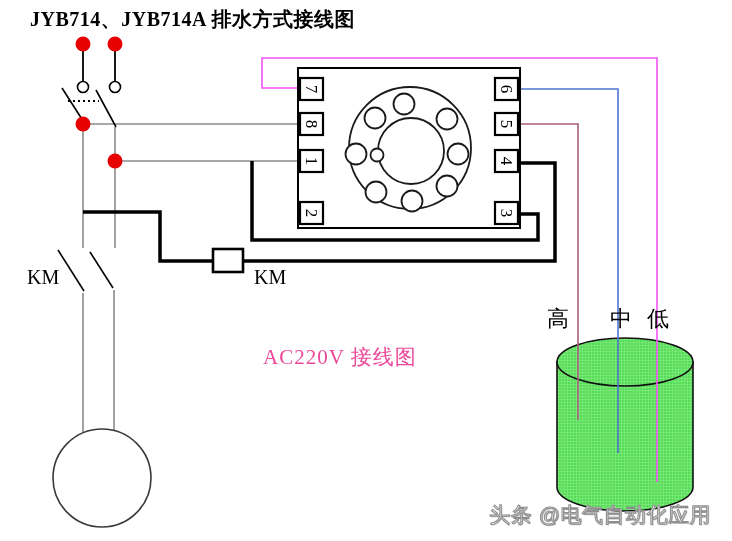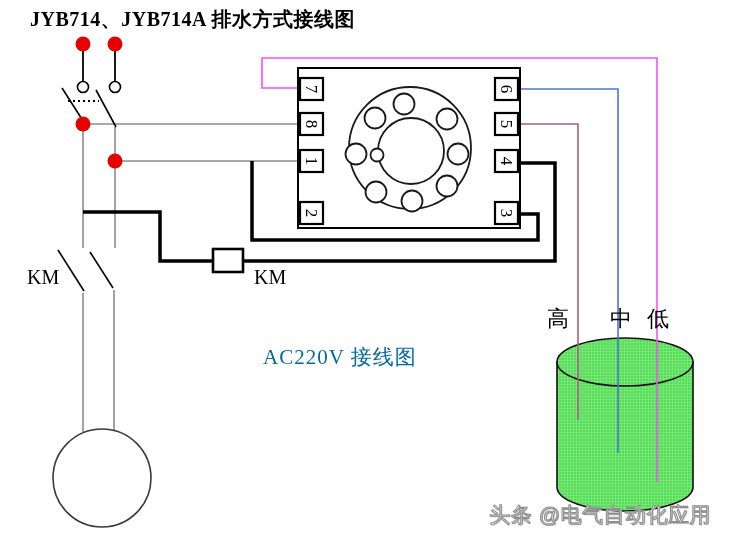--- a/index.html
+++ b/index.html
@@ -11,21 +11,21 @@
     font-family:"Liberation Serif", serif;
   }
   .stage svg{position:absolute;left:0;top:0;}
   .title{
     position:absolute;left:30px;top:6px;
     font-size:20px;font-weight:600;color:#000;
     letter-spacing:0.5px;white-space:nowrap;
   }
   .caption{
     position:absolute;left:263px;top:343px;
-    font-size:21px;color:#0369a1;letter-spacing:1px;white-space:nowrap;font-family:Liberation Serif, serif;
+    font-size:21px;color:#ec4899;letter-spacing:1px;white-space:nowrap;font-family:Liberation Serif, serif;
   }
   .watermark{
     position:absolute;right:4px;top:501px;
     font-family:"Liberation Sans", sans-serif;
     font-size:21px;font-weight:400;color:#ffffff;
     -webkit-text-stroke:1.1px #8f8f8f;
     text-shadow:1px 1px 0 #bdbdbd;
     letter-spacing:0.5px;white-space:nowrap;
   }
   text{font-family:"Liberation Serif", serif;fill:#000;}

